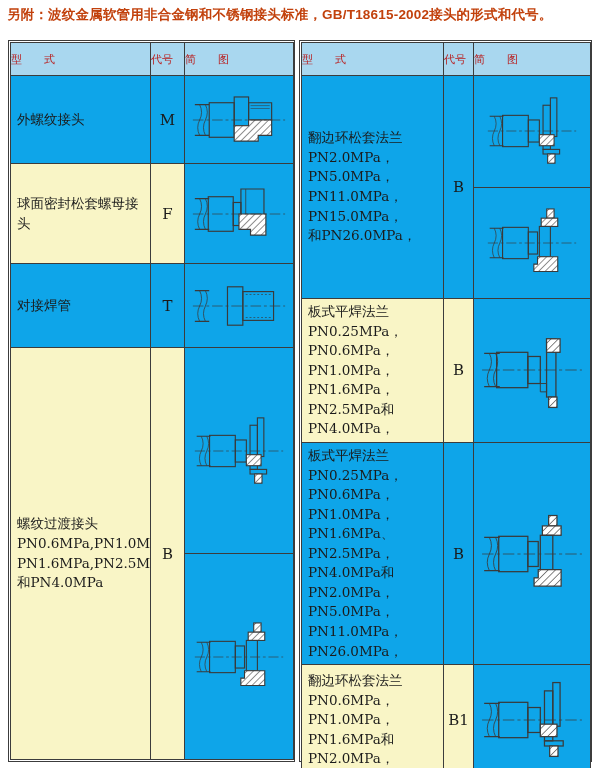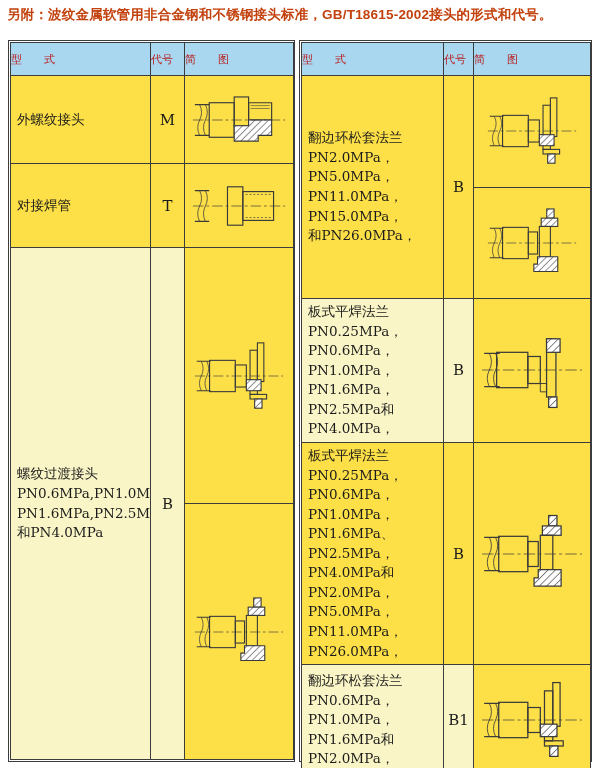--- a/index.html
+++ b/index.html
@@ -17,21 +17,21 @@
     padding:1px;box-sizing:border-box;
   }
   .tbl-wrap.left{left:8px;width:287px;height:722px;}
   .tbl-wrap.right{left:299px;width:293px;height:722px;}
   table{
     border-collapse:collapse;table-layout:fixed;width:100%;height:718px;
     border:1px solid #3c3c3c;
   }
   td{
     border:1px solid #3c3c3c;padding:0;vertical-align:middle;
-    overflow:hidden;background:#fde047;
+    overflow:hidden;background:#0ea5e9;
   }
   td.hdr{
     background:var(--header-bg,#a9d7ef);text-align:left;
     font-size:11px;color:#b91c1c;font-weight:normal;
     font-family:"Liberation Sans",sans-serif;
   }
   td.type{
     font-family:"DejaVu Serif","Liberation Serif",serif;
     font-size:13.5px;color:#1b1b1b;line-height:1.45;
     padding:3px 3px 3px 6px;white-space:pre-line;
@@ -85,20 +85,40 @@
       <div class="dcell">
               <svg viewBox="0 0 100 80" xmlns="http://www.w3.org/2000/svg">
                 <g fill="none" stroke="#3a3a3a" stroke-width="1.2">
                   <path d="M4 24 h15 M4 56 h15"></path>
                   <path d="M9 24 q4 8 0 16 q-4 8 0 16 M15 24 q4 8 0 16 q-4 8 0 16" stroke-width="0.8"></path>
                   <rect x="19" y="22" width="26" height="36"></rect>
                   <rect x="45" y="16" width="15" height="30"></rect>
                   <path d="M60 22 h24 v18 h-24 z"></path>
                   <path d="M62 25 h20 M62 28 h20" stroke-width="0.6"></path>
                   <path d="M45 46 h15 v-6 h24 v16 h-14 v6 h-25 z" fill="url(#hatch)"></path>
+                  <path d="M2 40 h96" stroke-width="0.7" stroke-dasharray="11 3 3 3"></path>
+                </g>
+              </svg>
+            </div>
+    </td>
+  </tr>
+  <tr style="height:100px" class="hl">
+    <td class="type">球面密封松套螺母接头</td>
+    <td class="code">F</td>
+    <td class="diag">
+      <div class="dcell">
+              <svg viewBox="0 0 100 80" xmlns="http://www.w3.org/2000/svg">
+                <g fill="none" stroke="#3a3a3a" stroke-width="1.2">
+                  <path d="M4 24 h15 M4 56 h15"></path>
+                  <path d="M9 24 q4 8 0 16 q-4 8 0 16 M15 24 q4 8 0 16 q-4 8 0 16" stroke-width="0.8"></path>
+                  <rect x="18" y="22" width="26" height="36"></rect>
+                  <rect x="44" y="28" width="8" height="24"></rect>
+                  <path d="M52 40 v-26 h24 v26"></path>
+                  <path d="M57 14 v26" stroke-width="0.8"></path>
+                  <path d="M50 40 h28 v22 h-16 v-6 h-12 z" fill="url(#hatch)"></path>
                   <path d="M2 40 h96" stroke-width="0.7" stroke-dasharray="11 3 3 3"></path>
                 </g>
               </svg>
             </div>
     </td>
   </tr>
   <tr style="height:84px">
     <td class="type">对接焊管</td>
     <td class="code">T</td>
     <td class="diag">

